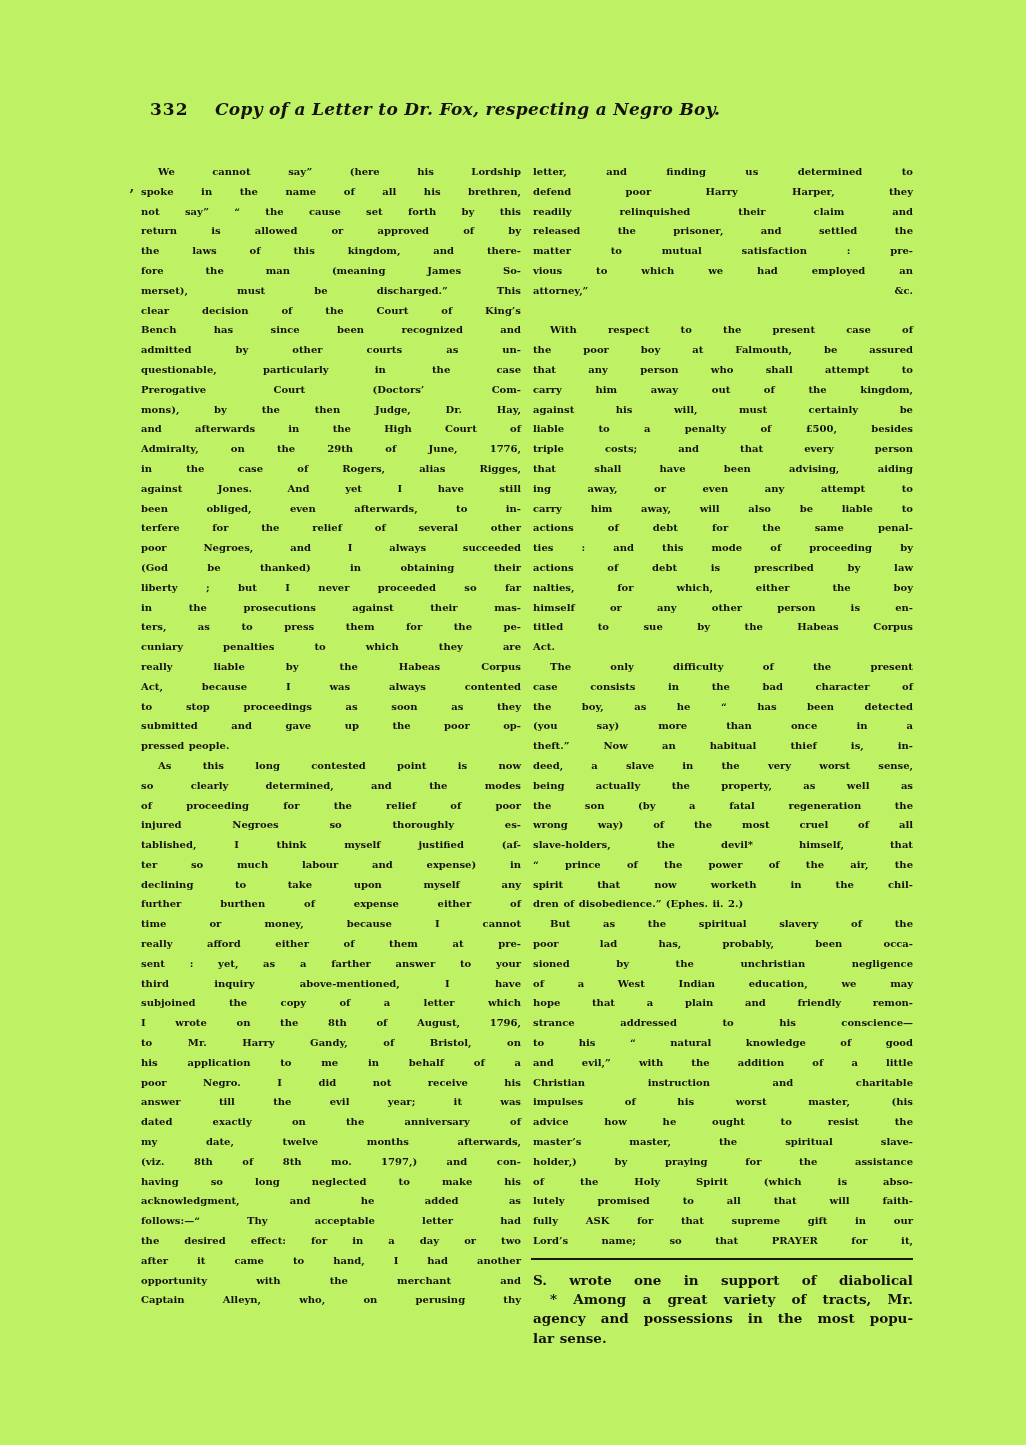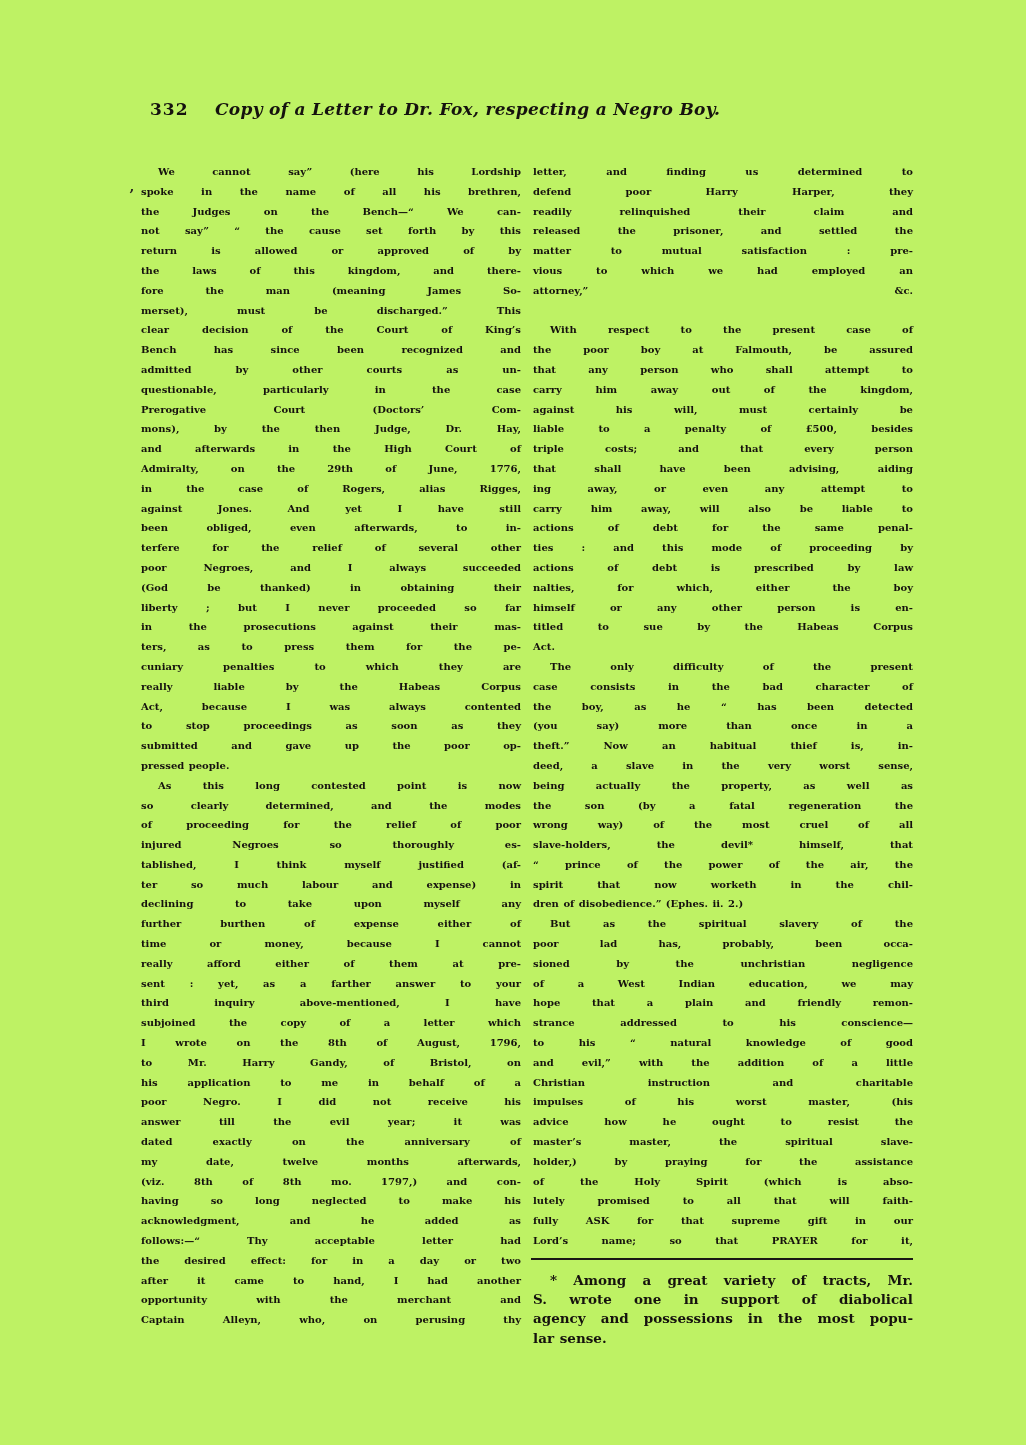--- a/index.html
+++ b/index.html
@@ -65,21 +65,20 @@
   <div class="pagenum">332</div>
 
   <div class="header-title">Copy of a Letter to Dr. Fox, respecting a Negro Boy.</div>
 
   <div class="margin-mark">’</div>
 
   <div class="col col-left">
       <div>
         <div class="line indent">We cannot say” (here his Lordship</div>
         <div class="line">spoke in the name of all his brethren,</div>
-        <div class="line">the Judges on the Bench—“ We can-</div>
         <div class="line">not say” “ the cause set forth by this</div>
         <div class="line">return is allowed or approved of by</div>
         <div class="line">the laws of this kingdom, and there-</div>
         <div class="line">fore the man (meaning James So-</div>
         <div class="line">merset), must be discharged.” This</div>
         <div class="line">clear decision of the Court of King’s</div>
         <div class="line">Bench has since been recognized and</div>
         <div class="line">admitted by other courts as un-</div>
         <div class="line">questionable, particularly in the case</div>
         <div class="line">Prerogative Court (Doctors’ Com-</div>
@@ -197,20 +196,20 @@
         <div class="line">lutely promised to all that will faith-</div>
         <div class="line">fully ASK for that supreme gift in our</div>
         <div class="line">Lord’s name; so that PRAYER for it,</div>
       </div>
     </div>
 
   <div class="footnote-rule"></div>
 
   <div class="footnote">
       <div>
+        <div class="line">S. wrote one in support of diabolical</div>
         <div class="line indent">* Among a great variety of tracts, Mr.</div>
-        <div class="line">S. wrote one in support of diabolical</div>
         <div class="line">agency and possessions in the most popu-</div>
         <div class="line flush">lar sense.</div>
       </div>
     </div>
 
 </div>
 
 </body></html>

